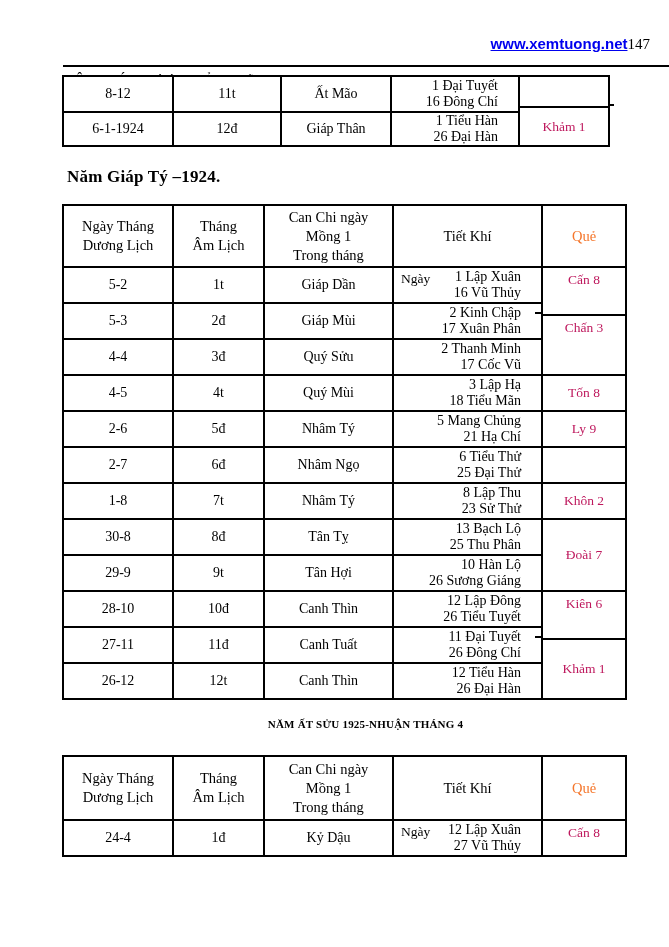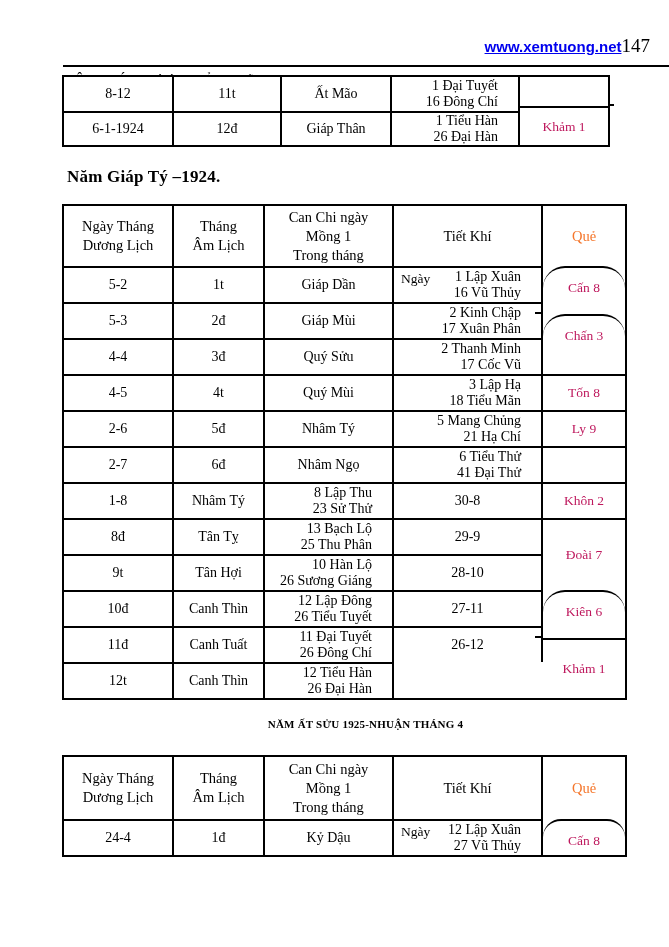--- a/index.html
+++ b/index.html
@@ -5,36 +5,36 @@
 <style>
   html,body{margin:0;padding:0;background:#fff;}
   .page{position:relative;width:669px;height:947px;background:#ffffff;overflow:hidden;
         font-family:"Liberation Serif",serif;color:#000;}
 
   
   .hdr-title{position:absolute;left:63px;top:36px;font-size:15px;letter-spacing:.3px;white-space:nowrap;margin-top:36px;}
   .hdr-right{position:absolute;right:19px;top:35px;white-space:nowrap;}
   .hdr-link{font-family:"Liberation Sans",sans-serif;font-weight:bold;color:#0000ee;
             text-decoration:underline;font-size:15px;}
-  .hdr-page{font-size:19px;color:#000;}
+  .hdr-page{font-size:15px;color:#000;}
   .hdr-rule{position:absolute;left:63px;right:0;top:65px;height:2px;background:#000;}
 
   
   .tbl{position:absolute;border:2px solid #000;background:#fff;display:flex;box-sizing:border-box;}
   .lgrid{display:grid;}
   .gcell{box-sizing:border-box;border-right:2px solid #000;border-top:2px solid #000;
          display:flex;align-items:center;justify-content:center;font-size:14px;text-align:center;}
   .lgrid .gcell:nth-child(-n+4){border-top:none;}
   .hcell{font-size:14.5px;line-height:19px;flex-direction:column;}
   .quecol{flex:1;display:flex;flex-direction:column;}
   .qcell{box-sizing:border-box;border-top:2px solid #000;display:flex;align-items:center;
          justify-content:center;color:#be185d;font-size:13.5px;}
   .qcell:first-child{border-top:none;}
   .qcell.qhead{color:#f5762b;font-size:14.5px;}
-  .qcell.qtop{align-items:flex-start;padding-top:12px;border-radius:22px;}
+  .qcell.qtop{align-items:flex-start;padding-top:4px;}
 
   .tiet{flex-direction:column;align-items:flex-end;justify-content:center;
         padding-right:20px;position:relative;}
   .tiet .tl{line-height:16.5px;font-size:14px;white-space:nowrap;}
   .tiet .ngay{position:absolute;left:7px;top:2.5px;font-size:13.5px;}
 
   
   #top-table{left:62px;top:75px;width:548px;height:72px;}
   #top-table .lgrid{grid-template-columns:110px 108px 110px 128px;grid-template-rows:repeat(2,34px);}
   #top-table .qcell.qe{height:29px;}
@@ -149,24 +149,25 @@
       <div class="gcell tiet">
         <span class="tl">5 Mang Chủng</span>
         <span class="tl">21 Hạ Chí</span>
       </div>
 
       <div class="gcell">2-7</div>
       <div class="gcell">6đ</div>
       <div class="gcell">Nhâm Ngọ</div>
       <div class="gcell tiet">
         <span class="tl">6 Tiểu Thử</span>
-        <span class="tl">41 Đại Thử</span>
+        <span class="tl">25 Đại Thử</span>
       </div>
 
       <div class="gcell">1-8</div>
+      <div class="gcell">7t</div>
       <div class="gcell">Nhâm Tý</div>
       <div class="gcell tiet">
         <span class="tl">8 Lập Thu</span>
         <span class="tl">23 Sử Thử</span>
       </div>
 
       <div class="gcell">30-8</div>
       <div class="gcell">8đ</div>
       <div class="gcell">Tân Tỵ</div>
       <div class="gcell tiet">

